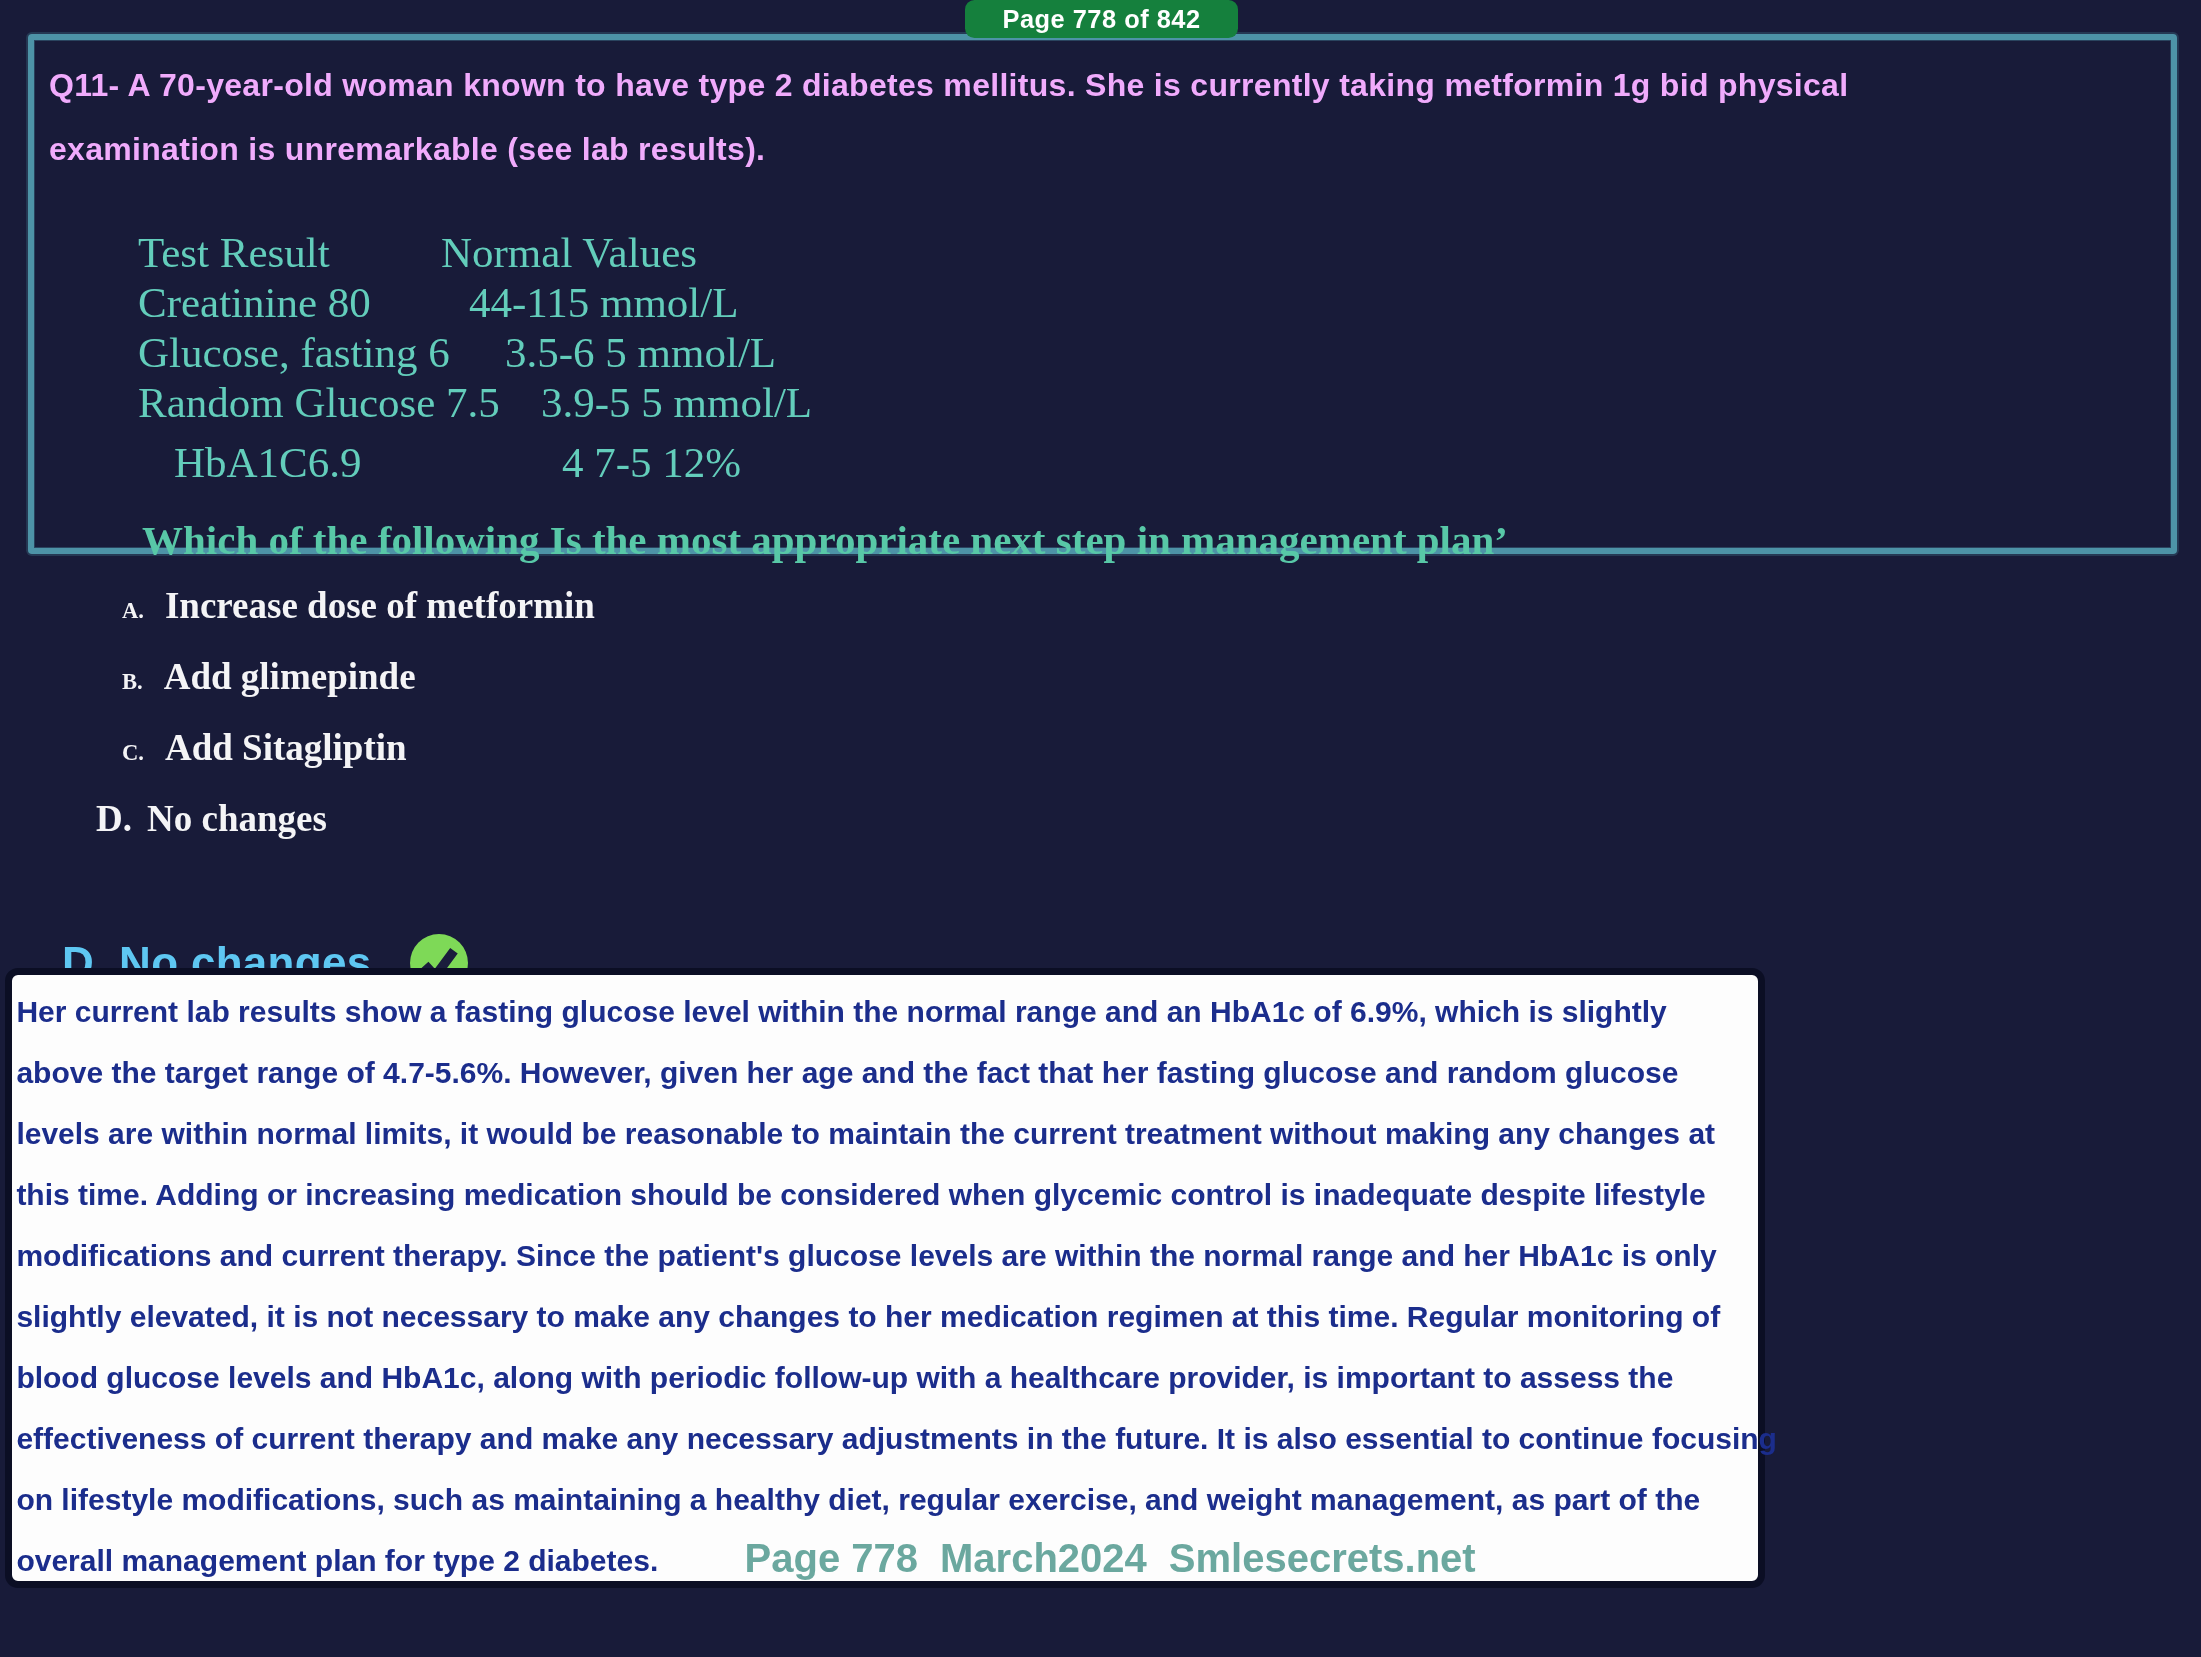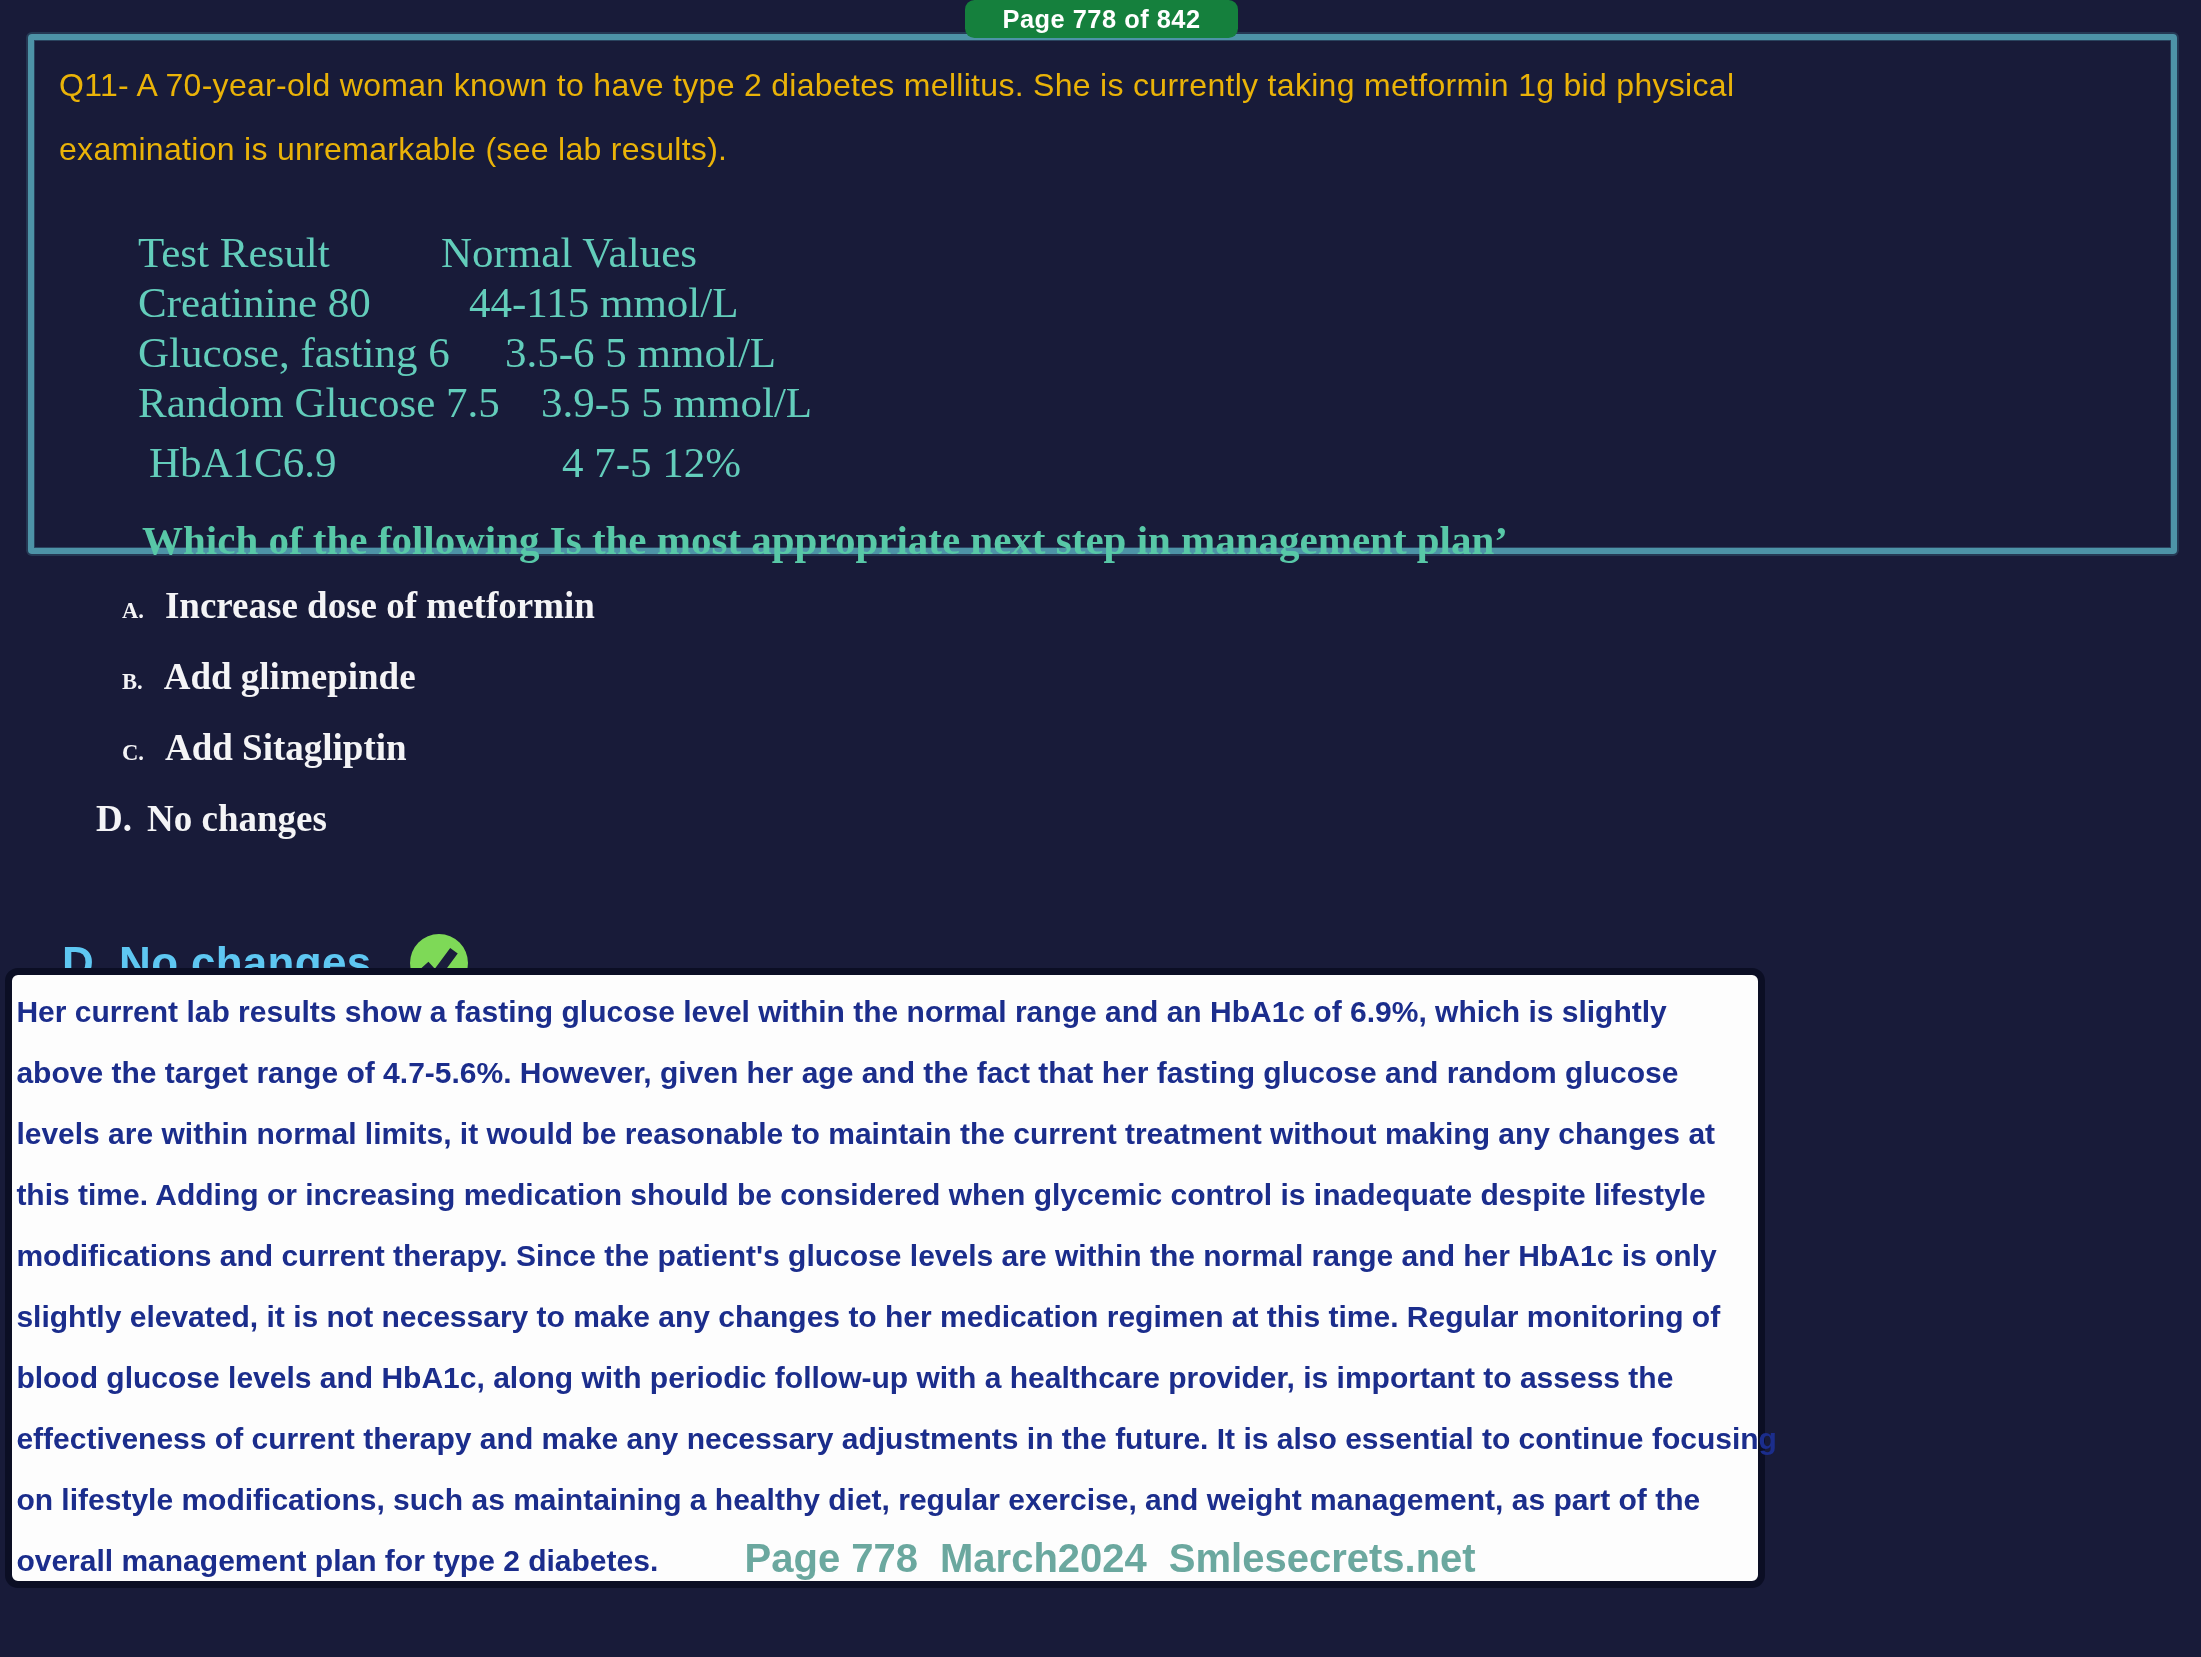--- a/index.html
+++ b/index.html
@@ -14,38 +14,38 @@
     display:flex;align-items:center;justify-content:center;
     color:#ffffff;font-size:25.4px;font-weight:600;letter-spacing:0.5px;
   }
   
   .question-box{
     position:absolute;left:28px;top:34px;width:2149px;height:520px;
     border:6.6px solid #4d93a7;border-radius:3.8px;box-sizing:border-box;
     box-shadow:0 0 0 1.9px rgba(77,147,167,.25), inset 0 0 0 0.9px rgba(77,147,167,.35);
   }
   .q-text{
-    position:absolute;left:25px;top:13px;width:2090px;
-    color:#eab308;font-size:32px;font-weight:normal;line-height:64px;
+    position:absolute;left:15px;top:13px;width:2090px;
+    color:#f0abfc;font-size:32px;font-weight:bold;line-height:64px;
     white-space:pre-line;letter-spacing:0.3px;
   }
   
   .lab{
     position:absolute;left:104px;top:188px;width:1130px;
     font-family:"Liberation Serif",serif;color:#63cdbb;font-size:43px;
   }
   .lab-row{position:relative;height:50px;line-height:50px;}
   .lab-row .normal{position:absolute;top:0;white-space:nowrap;}
   .lab-row:nth-child(1) .normal{left:303px;}
   .lab-row:nth-child(2) .normal{left:331px;}
   .lab-row:nth-child(3) .normal{left:367px;}
   .lab-row:nth-child(4) .normal{left:403px;}
   .lab-row:nth-child(5) .normal{left:424px;}
   .lab-row:nth-child(5){margin-top:10.4px;}
-  .lab-row:nth-child(5) .test{margin-left:11px;}
+  .lab-row:nth-child(5) .test{margin-left:36px;}
   
   .prompt{
     position:absolute;left:108px;top:476px;width:2024px;
     font-family:"Liberation Serif",serif;font-weight:bold;
     color:#58c8a7;font-size:41px;white-space:nowrap;
   }
   
   .options{position:absolute;left:122px;top:584px;}
   .option-row{display:flex;align-items:baseline;gap:21px;margin-bottom:27px;}
   .option-letter{

